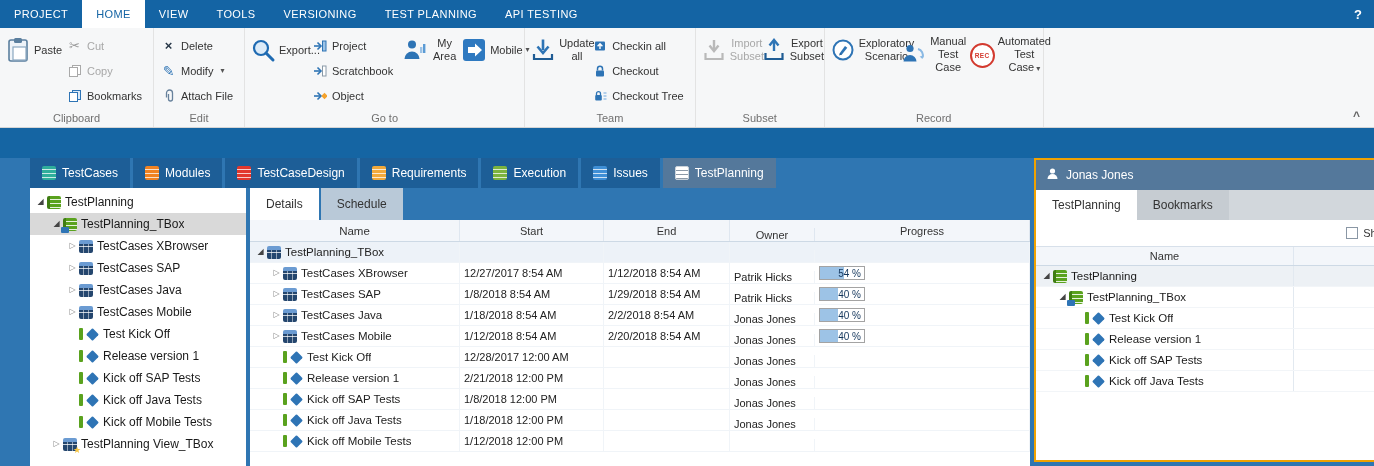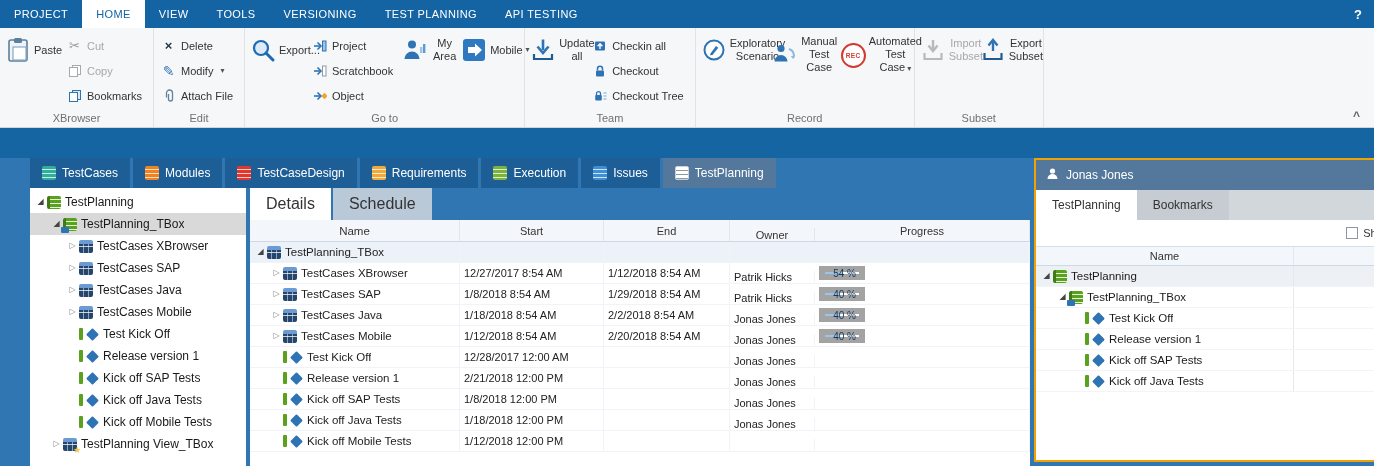--- a/index.html
+++ b/index.html
@@ -57,34 +57,34 @@
   .panelrow { flex:1; display:flex; gap:4px; min-height:0; }
 
   
   .treepanel { width:216px; background:#fff; flex:none; overflow:hidden; padding-top:3px; }
   .ltrow { display:flex; align-items:center; height:22px; font-size:12px; color:#1a1a1a; padding-right:4px; }
   .ltrow.sel { background:#d9d9d9; }
 
   
   .detailspanel { flex:1; display:flex; flex-direction:column; min-width:0; }
   .dtabs { height:32px; display:flex; align-items:stretch; gap:2px; flex:none; }
-  .dtab { display:flex; align-items:center; padding:0 16px; font-size:16px; background:#b9c9d8; color:#333; }
+  .dtab { display:flex; align-items:center; padding:0 16px; font-size:12px; background:#b9c9d8; color:#333; }
   .dtab.active { background:#fff; }
   .dtablewrap { flex:1; background:#fff; display:flex; flex-direction:column; min-height:0; overflow:hidden; }
   .dhead { display:flex; height:22px; background:#f3f6fa; border-bottom:1px solid #cdd9e5; font-size:11px; color:#333; flex:none; }
   .hcell { display:flex; align-items:center; justify-content:center; border-right:1px solid #dfe7f0; }
   .drow { display:flex; height:21px; border-bottom:1px solid #f0f4f8; font-size:11px; color:#222; flex:none; }
   .drow.shaded { background:#edf2f8; }
   .drow .cell { display:flex; align-items:center; border-right:1px solid #f0f4f8; padding:0 4px; overflow:hidden; white-space:nowrap; }
   .c-name { width:210px; flex:none; font-size:11.5px; }
   .c-start { width:144px; flex:none; }
   .c-end { width:126px; flex:none; }
   .c-owner { width:85px; flex:none;margin-top:8px; }
   .c-prog { flex:1; }
-  .pbar { position:relative; width:46px; height:14px; border:6px solid #a3a3a3; background:#fff; flex:none; }
+  .pbar { position:relative; width:46px; height:14px; border:1px solid #a3a3a3; background:#fff; flex:none; }
   .pfill { position:absolute; left:0; top:0; bottom:0; background:#9dc3e6; }
   .plabel { position:absolute; right:3px; top:0; bottom:0; display:flex; align-items:center; font-size:10px; color:#13365c; }
 
   
   .userpanel { width:455px; flex:none; border:2px solid #f0a202; background:#fff; display:flex; flex-direction:column; margin-left:4px; margin-bottom:4px; min-height:0; }
   .uheader { height:30px; background:#54789b; color:#fff; display:flex; align-items:center; padding:0 10px; gap:7px; flex:none; font-size:12px; }
   .uheader .spacer { flex:1; }
   .uclose { font-size:14px; line-height:1; padding:0 2px; }
   .utabs { height:30px; background:#d2d7dc; display:flex; align-items:stretch; flex:none; }
   .utab { display:flex; align-items:center; padding:0 16px; font-size:12px; color:#333; background:#c6ccd2; }
@@ -171,21 +171,21 @@
             <span class="sicon">
               <svg width="14" height="14" viewBox="0 0 14 14">
                   <rect x="4.5" y="1.5" width="8" height="9" fill="#dceaf8" stroke="#2e74b5"></rect>
                   <rect x="1.5" y="3.5" width="8" height="9" fill="#fff" stroke="#2e74b5"></rect>
                 </svg>
             </span>
             <span>Bookmarks</span>
           </div>
         </div>
       </div>
-      <div class="rlabel">XBrowser</div>
+      <div class="rlabel">Clipboard</div>
     </div>
 
     <div class="rgroup">
       <div class="rbody">
         <div class="smallcol">
           <div class="smallbtn">
             <span class="sicon glyph-x">×</span>
             <span>Delete</span>
           </div>
           <div class="smallbtn">
@@ -315,20 +315,46 @@
             </span>
             <span>Checkout Tree</span>
           </div>
         </div>
       </div>
       <div class="rlabel">Team</div>
     </div>
 
     <div class="rgroup">
       <div class="rbody">
+        <div class="bigbtn disabled">
+          <span class="bicon">
+            <svg width="26" height="26" viewBox="0 0 26 26">
+                <path d="M13 3 V12" stroke="#b9b9b9" stroke-width="2.4"></path>
+                <path d="M8.5 8.5 L13 14 L17.5 8.5" fill="none" stroke="#b9b9b9" stroke-width="2.4"></path>
+                <path d="M4.5 16 v6 h17 v-6" fill="none" stroke="#b9b9b9" stroke-width="2.2"></path>
+              </svg>
+          </span>
+          <span>Import Subset</span>
+        </div>
+        <div class="bigbtn">
+          <span class="bicon">
+            <svg width="26" height="26" viewBox="0 0 26 26">
+                <path d="M13 14 V4" stroke="#2e74b5" stroke-width="2.4"></path>
+                <path d="M8.5 8.5 L13 3 L17.5 8.5" fill="none" stroke="#2e74b5" stroke-width="2.4"></path>
+                <path d="M4.5 16 v6 h17 v-6" fill="none" stroke="#1f5c94" stroke-width="2.2"></path>
+              </svg>
+          </span>
+          <span>Export Subset</span>
+        </div>
+      </div>
+      <div class="rlabel">Subset</div>
+    </div>
+
+    <div class="rgroup">
+      <div class="rbody">
         <div class="bigbtn wide">
           <span class="bicon">
             <svg width="26" height="26" viewBox="0 0 26 26">
                 <circle cx="13" cy="13" r="9.5" fill="#fff" stroke="#2e74b5" stroke-width="2"></circle>
                 <path d="M9.5 16.5 L15 9 l2.3 1.8 L11.5 18 Z" fill="#2e74b5"></path>
                 <path d="M9 18.5 l1-2.5 1.8 1.4 Z" fill="#1f5c94"></path>
               </svg>
           </span>
           <span>Exploratory Scenario</span>
         </div>
@@ -344,46 +370,20 @@
           <span>Manual Test Case</span>
         </div>
         <div class="bigbtn wide">
           <span class="bicon">
             <span class="recicon">REC</span>
           </span>
           <span><span>Automated Test Case</span><span class="caret">▾</span></span>
         </div>
       </div>
       <div class="rlabel">Record</div>
-    </div>
-
-    <div class="rgroup">
-      <div class="rbody">
-        <div class="bigbtn disabled">
-          <span class="bicon">
-            <svg width="26" height="26" viewBox="0 0 26 26">
-                <path d="M13 3 V12" stroke="#b9b9b9" stroke-width="2.4"></path>
-                <path d="M8.5 8.5 L13 14 L17.5 8.5" fill="none" stroke="#b9b9b9" stroke-width="2.4"></path>
-                <path d="M4.5 16 v6 h17 v-6" fill="none" stroke="#b9b9b9" stroke-width="2.2"></path>
-              </svg>
-          </span>
-          <span>Import Subset</span>
-        </div>
-        <div class="bigbtn">
-          <span class="bicon">
-            <svg width="26" height="26" viewBox="0 0 26 26">
-                <path d="M13 14 V4" stroke="#2e74b5" stroke-width="2.4"></path>
-                <path d="M8.5 8.5 L13 3 L17.5 8.5" fill="none" stroke="#2e74b5" stroke-width="2.4"></path>
-                <path d="M4.5 16 v6 h17 v-6" fill="none" stroke="#1f5c94" stroke-width="2.2"></path>
-              </svg>
-          </span>
-          <span>Export Subset</span>
-        </div>
-      </div>
-      <div class="rlabel">Subset</div>
     </div>
 
     <div class="collapse">^</div>
   </div>
 
   <div class="band"></div>
 
   <div class="content">
 
     <div class="leftcol">

